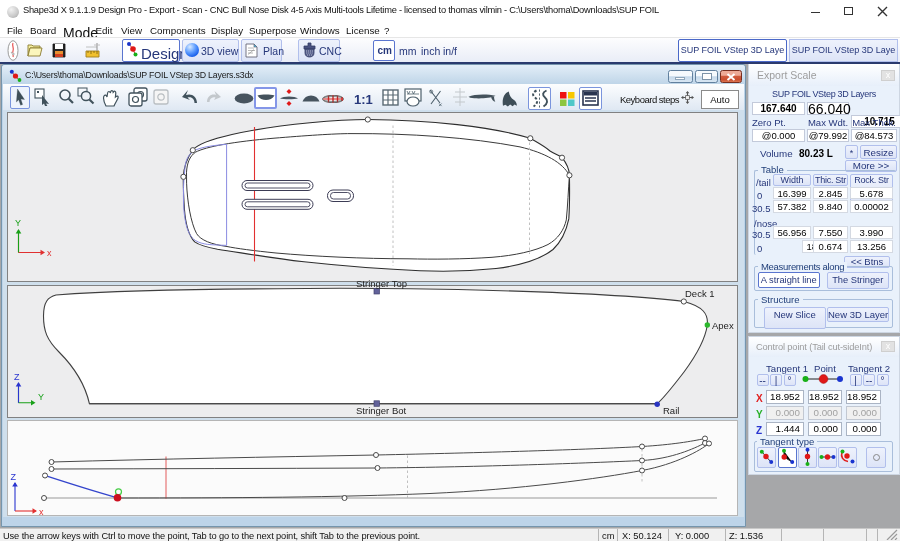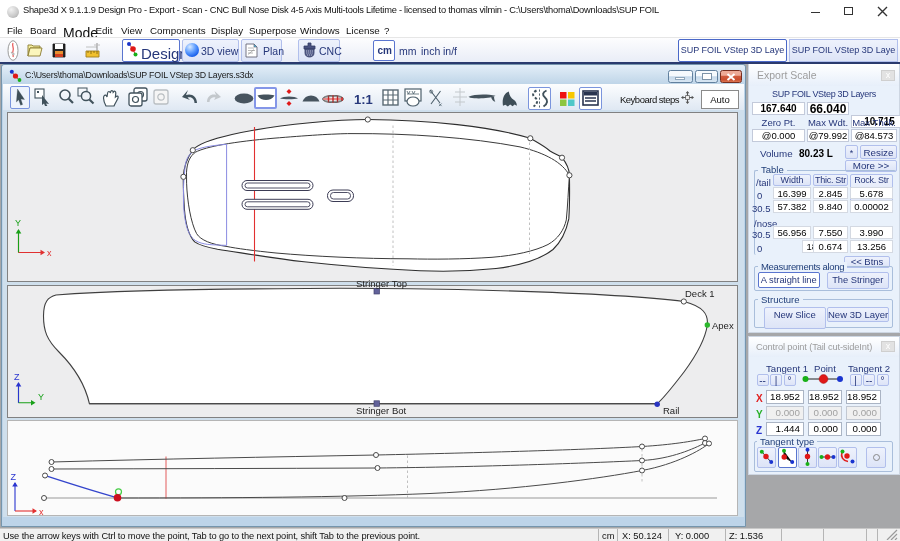--- a/index.html
+++ b/index.html
@@ -349,23 +349,23 @@
   <text x="31" y="93.5" fill="#e23030" font-size="9">x</text>
 </svg>
 </div>
 
 <div class="a" style="left:748px;top:63.5px;width:152px;height:269px;background:#e9f1fb;border:1px solid #cdd6e2"></div>
 <div class="a" style="left:749px;top:64px;width:150px;height:22px;background:linear-gradient(#ffffff,#e7effa)"></div>
 <div class="a" style="left:757px;top:69px;font-size:10.5px;color:#9d9d9d">Export Scale</div>
 <div class="a" style="left:881px;top:69.5px;width:14px;height:11px;background:#e2e2e2;border:1px solid #cfcfcf;color:#fff;font-size:9px;text-align:center;line-height:9px">x</div>
 <div class="a" style="left:748px;top:89px;width:152px;text-align:center;font-size:9px;letter-spacing:-0.3px;color:#26377a;white-space:nowrap">SUP FOIL VStep 3D Layers</div>
 <div class="box" style="left:752px;top:101.5px;width:53px;height:13px;font-weight:bold;font-size:10px;line-height:12px">167.640</div>
-<div class="box" style="left:807px;top:101.5px;width:42px;height:13px;font-weight:bold;font-size:12px;line-height:12px">66.040</div>
+<div class="box" style="left:807px;top:101.5px;width:42px;height:13px;font-weight:normal;font-size:14px;line-height:12px">66.040</div>
 <div class="box" style="left:851px;top:115px;width:57px;height:13px;font-weight:bold;font-size:10px;line-height:12px">10.715</div>
-<div class="a navy" style="left:752px;top:116.5px;width:53px;text-align:center;font-size:9.5px">Zero Pt.</div>
+<div class="a navy" style="left:752px;top:116.5px;width:53px;text-align:left;font-size:9.5px">Zero Pt.</div>
 <div class="a navy" style="left:807px;top:116.5px;width:42px;text-align:center;font-size:9.5px;white-space:nowrap">Max Wdt.</div>
 <div class="a navy" style="left:849px;top:116.5px;width:50px;text-align:center;font-size:9.5px;white-space:nowrap">Max Thck.</div>
 <div class="box" style="left:752px;top:129px;width:53px;height:12.5px;font-size:9.5px;line-height:11px">@0.000</div>
 <div class="box" style="left:807px;top:129px;width:42px;height:12.5px;font-size:9.5px;line-height:11px">@79.992</div>
 <div class="box" style="left:851px;top:129px;width:46px;height:12.5px;font-size:9.5px;line-height:11px">@84.573</div>
 <div class="a navy" style="left:760px;top:148px;font-size:9.8px">Volume</div>
 <div class="a" style="left:799px;top:148px;font-size:10px;font-weight:bold;color:#000">80.23 L</div>
 <div class="btn" style="left:845px;top:144.5px;width:13px;height:14px;font-size:9px;line-height:15px">*</div>
 <div class="btn" style="left:860px;top:144.5px;width:37px;height:14px;font-size:9.8px;line-height:13px">Resize</div>
 <div class="btn" style="left:845px;top:160px;width:52px;height:11.5px;font-size:9.8px;line-height:10px">More &gt;&gt;</div>

